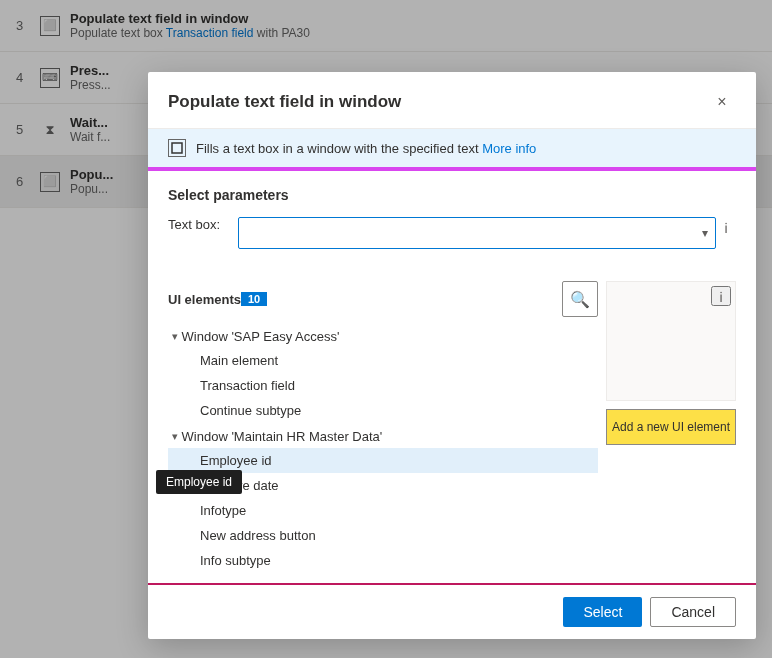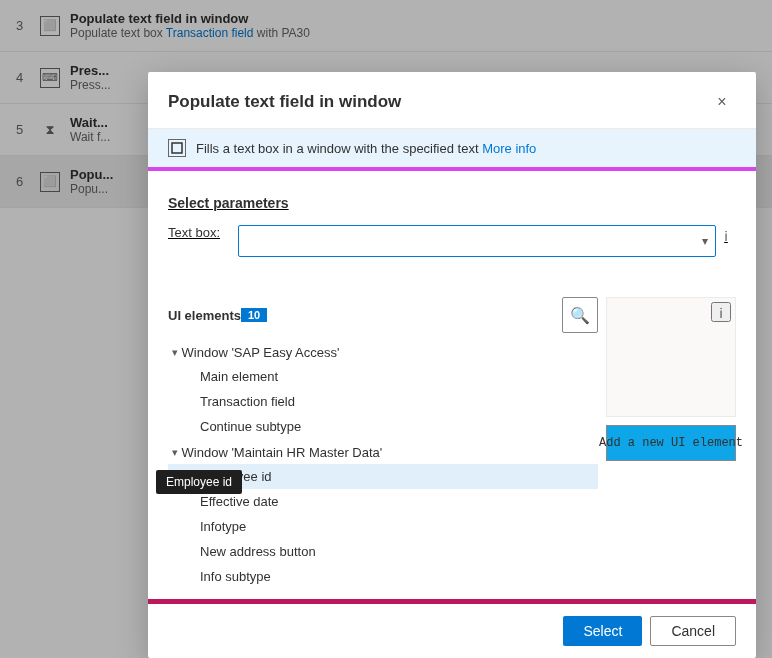--- a/index.html
+++ b/index.html
@@ -118,22 +118,21 @@
     .info-banner-text {
       font-size: 13px;
       color: #323130;
     }
     .info-banner-text a {
       color: #0078d4; text-decoration: none;
     }
 
     
     .modal-body {
-      padding: 24px 20px;
-      text-decoration: underline;
+      padding: 16px 20px;
     }
     .section-title {
       font-size: 14px;
       font-weight: 600;
       color: #323130;
       margin-bottom: 14px;
     }
     .field-row {
       display: flex;
       align-items: flex-start;
@@ -287,38 +286,37 @@
       width: 20px; height: 20px;
       color: #605e5c;
       font-size: 14px;
       cursor: pointer;
       display: flex; align-items: center; justify-content: center;
     }
     .add-ui-btn {
       width: 100%;
       height: 36px;
       border: 1.5px solid #8a8886;
-      background: #0ea5e9;
+      background: #fde047;
       font-size: 12px;
       color: #323130;
       cursor: pointer;
       padding: 0 8px;
       text-align: center;
       display: flex; align-items: center; justify-content: center;
       white-space: nowrap;
-      font-family: Liberation Mono, monospace;
     }
 
     
     .modal-footer {
       display: flex;
       justify-content: flex-end;
       gap: 8px;
       padding: 12px 20px;
-      border-top: 5px solid #be185d;
+      border-top: 2px solid #be185d;
     }
     .btn-primary {
       background: #0078d4;
       color: #fff;
       border: none;
       padding: 6px 20px;
       font-size: 14px;
       cursor: pointer;
       border-radius: 2px;
       min-width: 72px;

